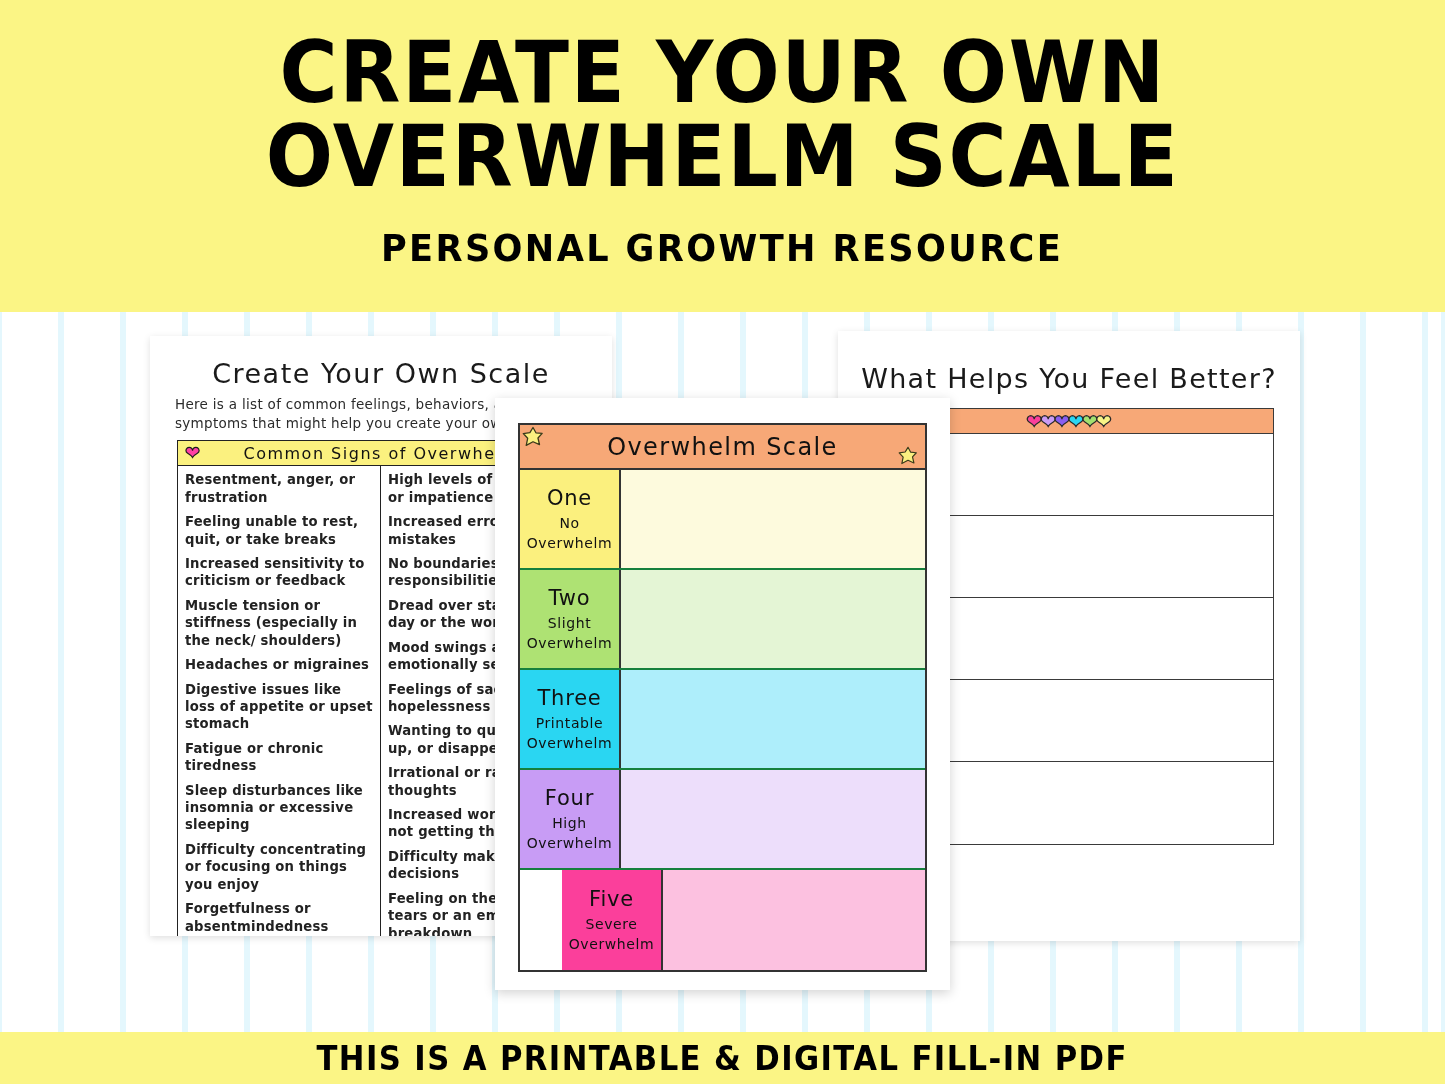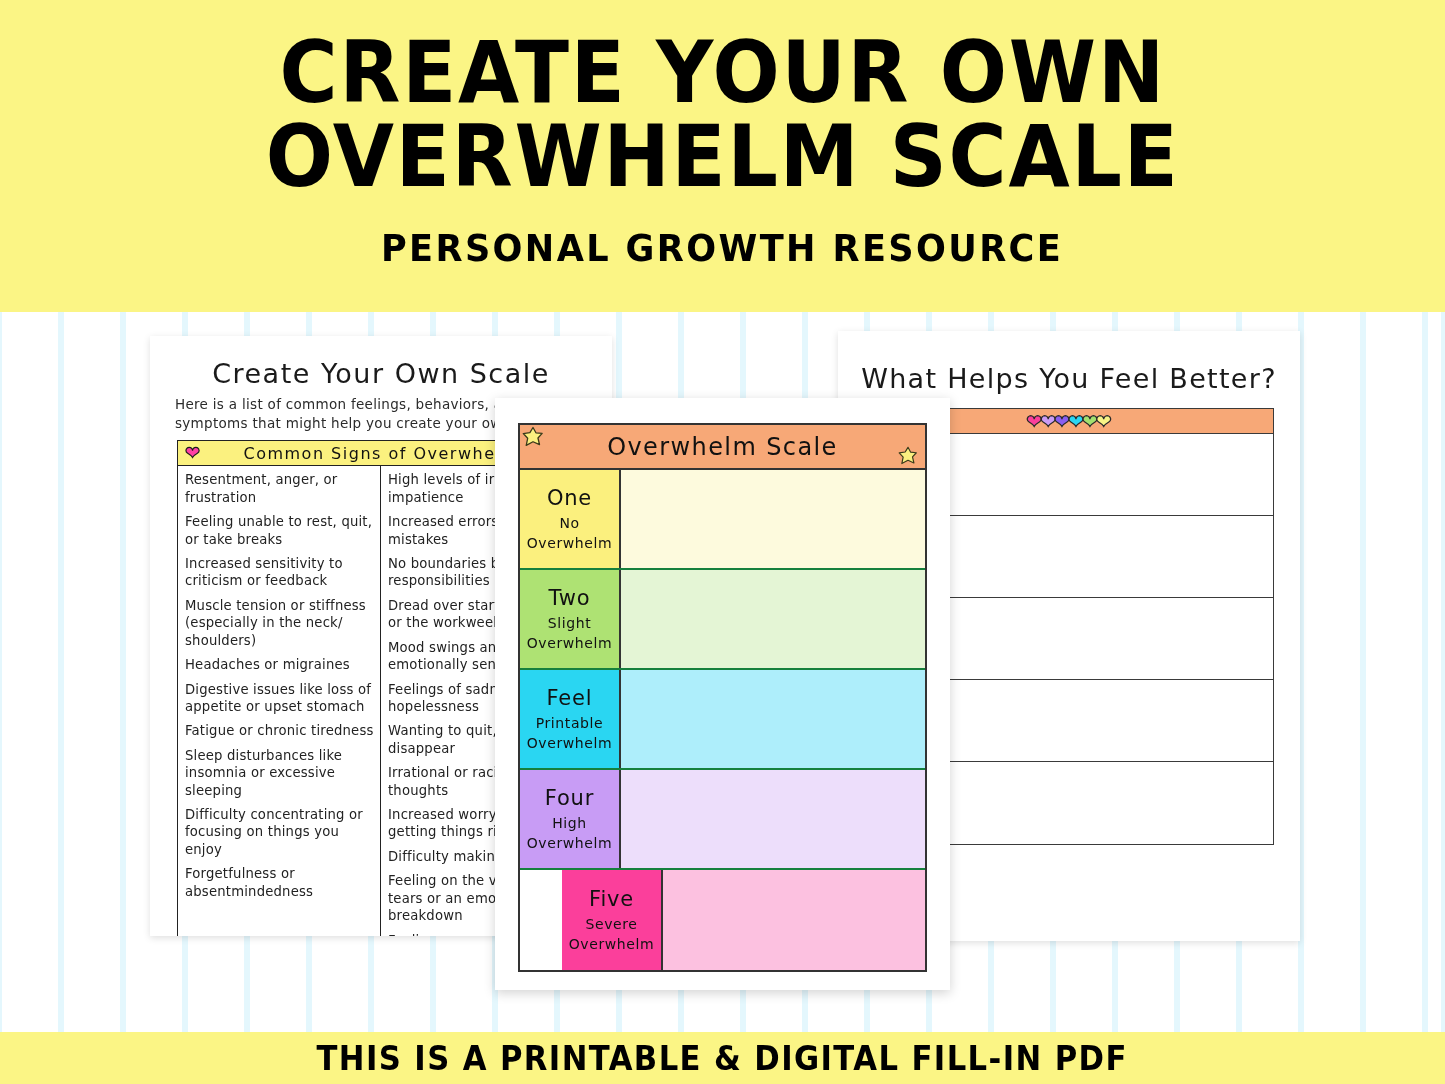--- a/index.html
+++ b/index.html
@@ -146,20 +146,21 @@
     left: 0; right: 0;
     text-align: center;
     font-family: "DejaVu Sans", sans-serif;
     font-size: 16px;
     letter-spacing: 1.5px;
     color: #111;
   }
   #left-cols {
     display: flex;
     align-items: stretch;
+    font-weight: bold;
   }
   .left-col {
     width: 50%;
     padding: 5px 6px 8px 7px;
   }
   .left-col.first { border-right: 1.6px solid #222; }
   .left-col li {
     list-style: none;
     font-family: "DejaVu Sans", sans-serif;
     font-size: 13.2px;
@@ -371,21 +372,21 @@
         <div class="scale-row">
           <div class="scale-label" style="background: rgb(174, 226, 115);">
             <div class="num">Two</div>
             <div class="d1">Slight</div>
             <div class="d2">Overwhelm</div>
           </div>
           <div class="scale-blank" style="background: rgb(228, 245, 213);"></div>
         </div>
         <div class="scale-row">
           <div class="scale-label" style="background: rgb(42, 214, 242);">
-            <div class="num">Feel</div>
+            <div class="num">Three</div>
             <div class="d1">Printable</div>
             <div class="d2">Overwhelm</div>
           </div>
           <div class="scale-blank" style="background: rgb(174, 238, 251);"></div>
         </div>
         <div class="scale-row">
           <div class="scale-label" style="background: rgb(200, 156, 245);">
             <div class="num">Four</div>
             <div class="d1">High</div>
             <div class="d2">Overwhelm</div>

